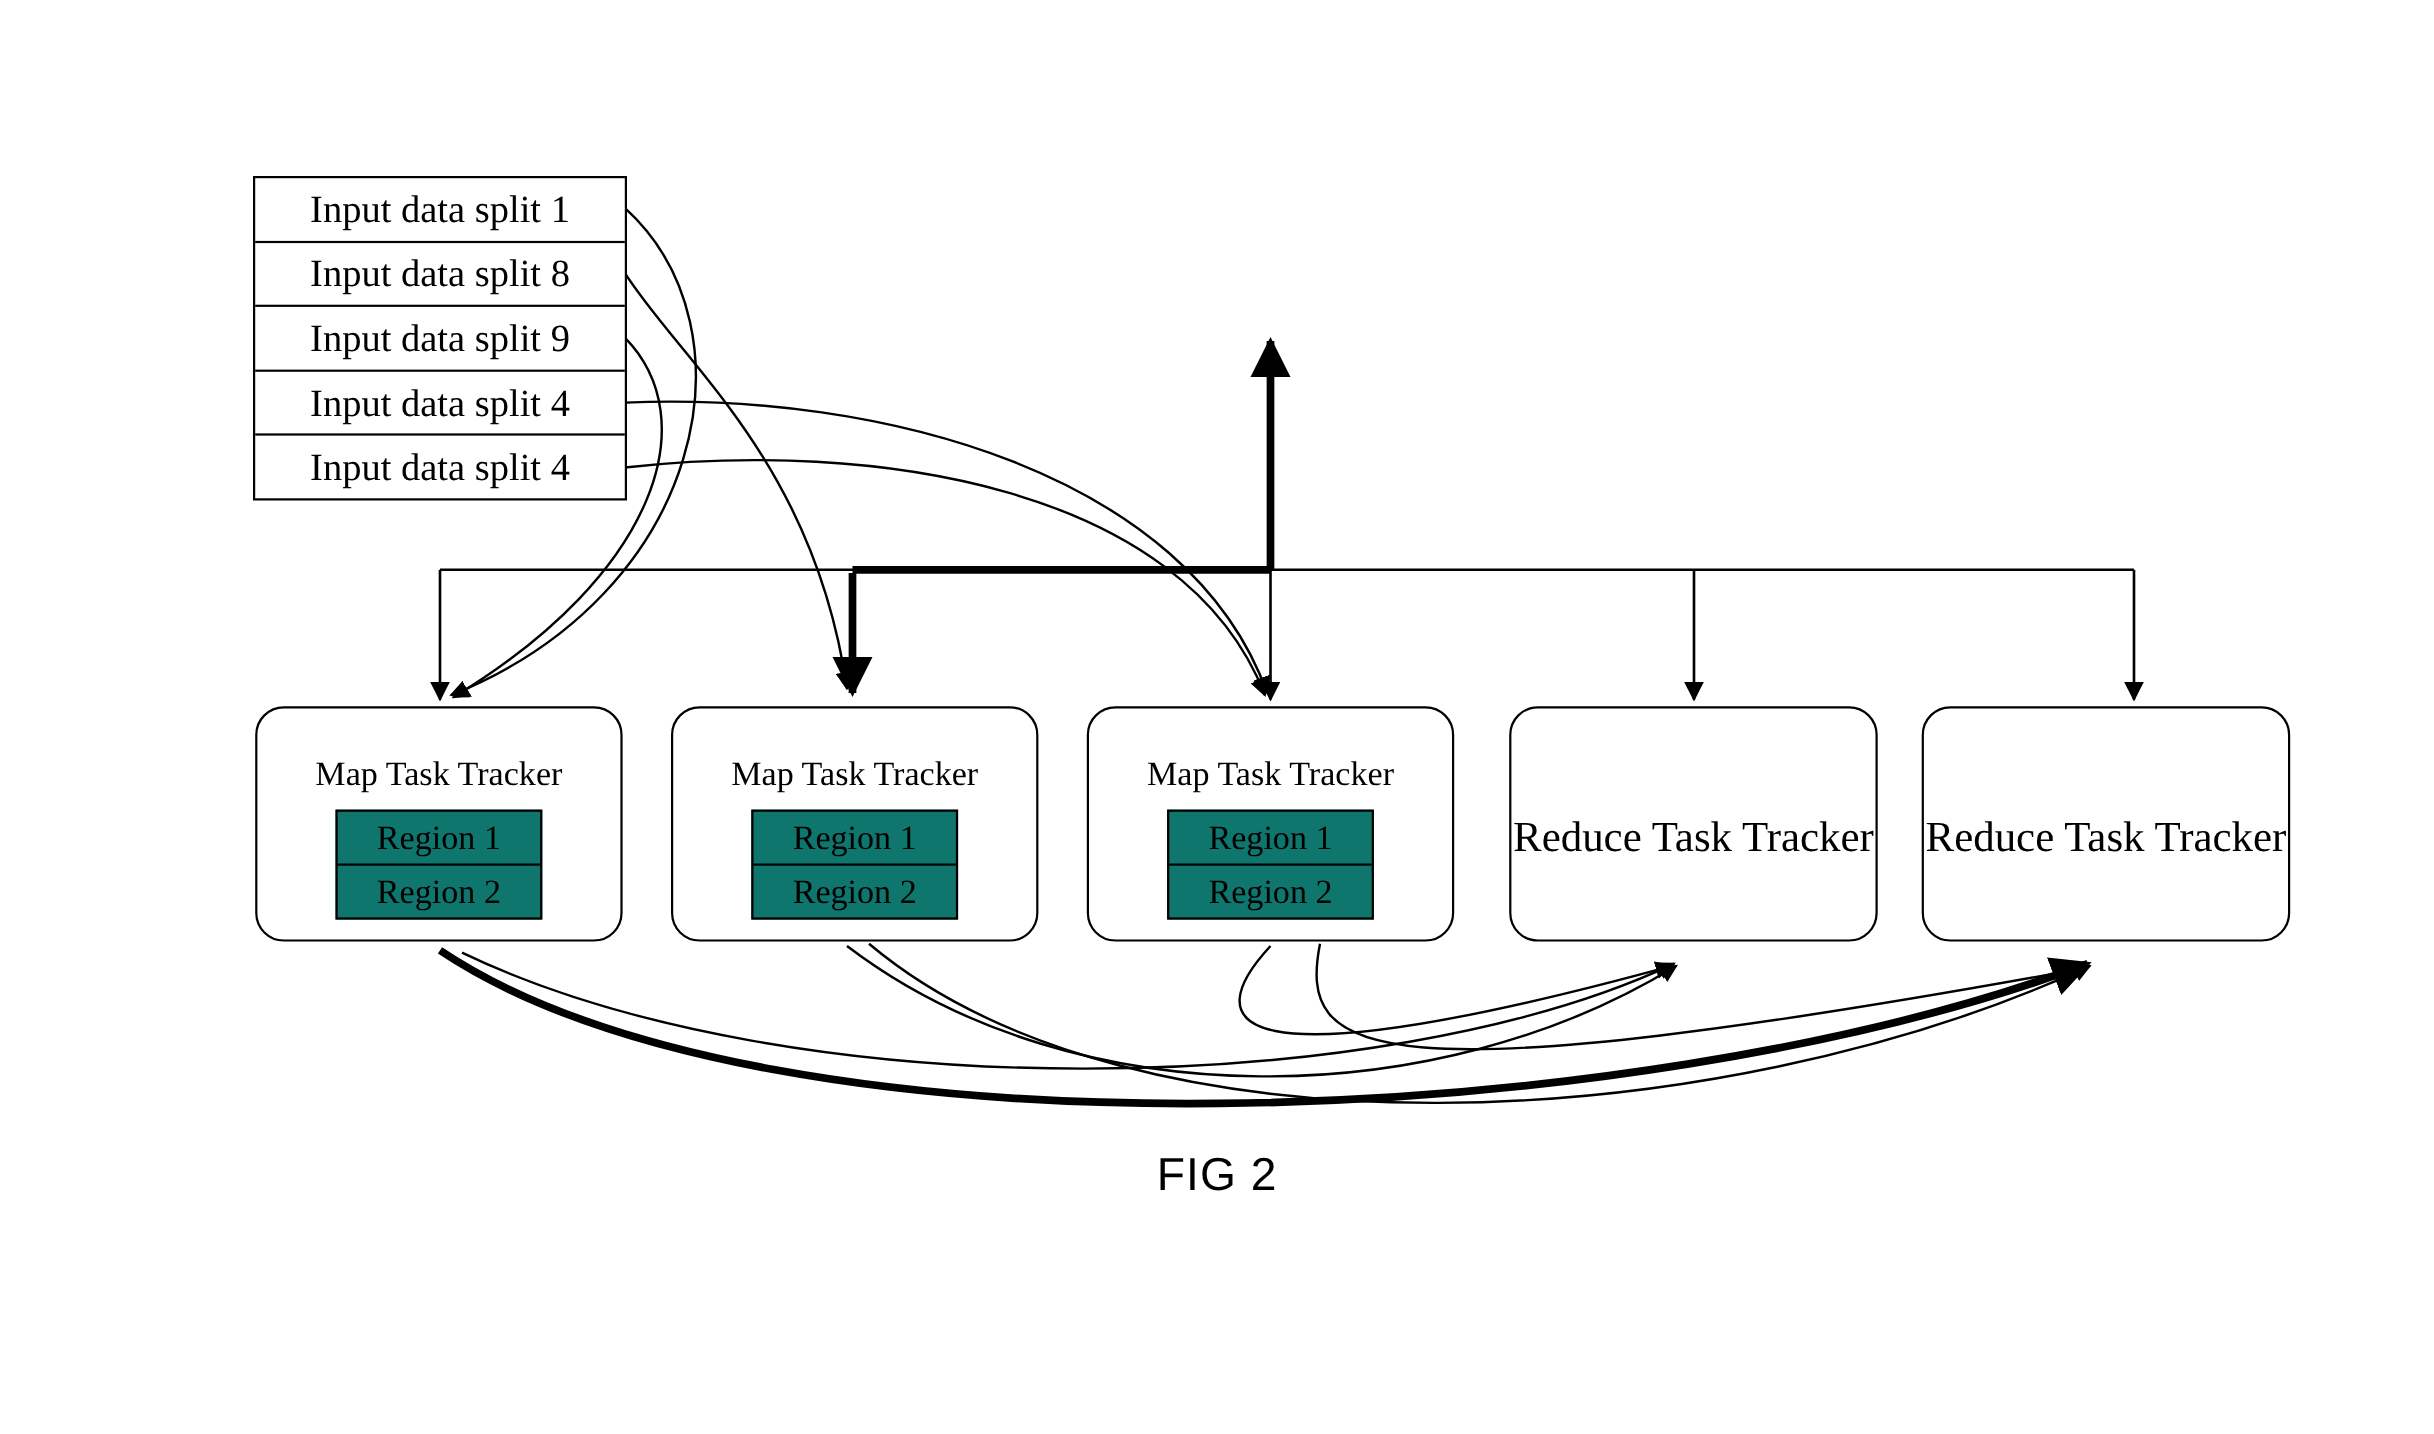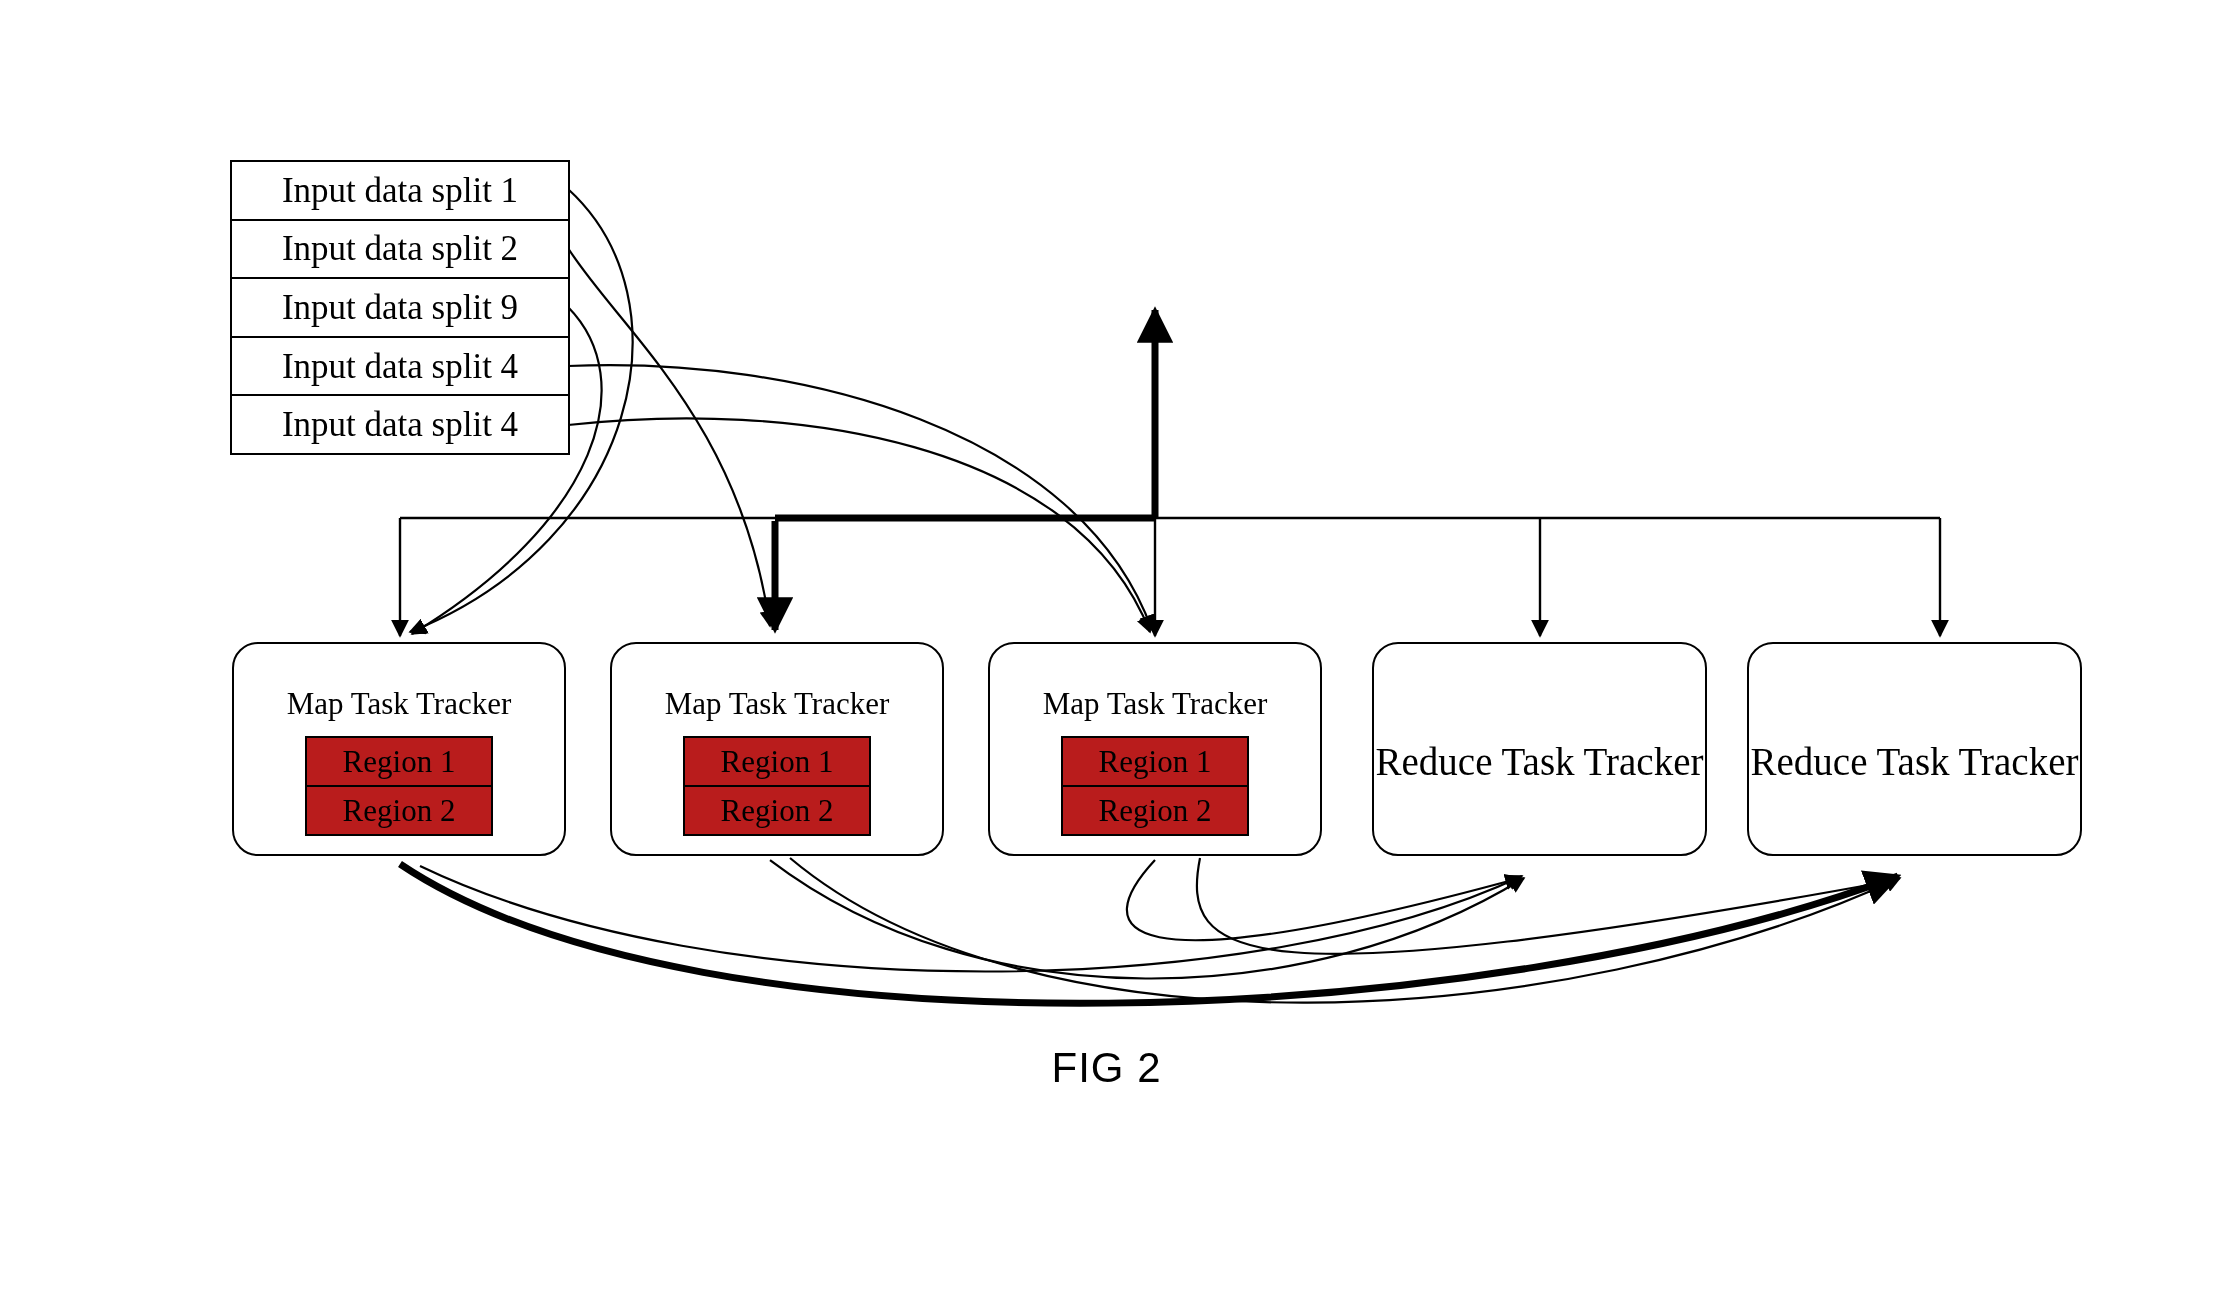--- a/index.html
+++ b/index.html
@@ -88,21 +88,21 @@
     font-size: 39px;
     line-height: 1.22;
     white-space: normal;
     width: 100%;
   }
   .regions {
     margin-top: 14px;
     width: 188px;
     border: 2px solid #000000;
     box-sizing: border-box;
-    background: #b91c1c;
+    background: #0f766e;
   }
   .region-row {
     height: 47px;
     display: flex;
     align-items: center;
     justify-content: center;
     font-size: 31px;
     line-height: 1;
     border-bottom: 2px solid #000000;
     white-space: nowrap;
@@ -184,21 +184,21 @@
       <path stroke-width="2.2" marker-end="url(#ah-thin)" d="M 1200 858 C 1180 960 1240 1000 1896 880"></path>
 
     </g>
   </svg>
 
   <div class="node" id="splits-stack">
     <div class="split-row">
       <span>Input data split 1</span>
     </div>
     <div class="split-row">
-      <span>Input data split 2</span>
+      <span>Input data split 8</span>
     </div>
     <div class="split-row">
       <span>Input data split 9</span>
     </div>
     <div class="split-row">
       <span>Input data split 4</span>
     </div>
     <div class="split-row">
       <span>Input data split 4</span>
     </div>

